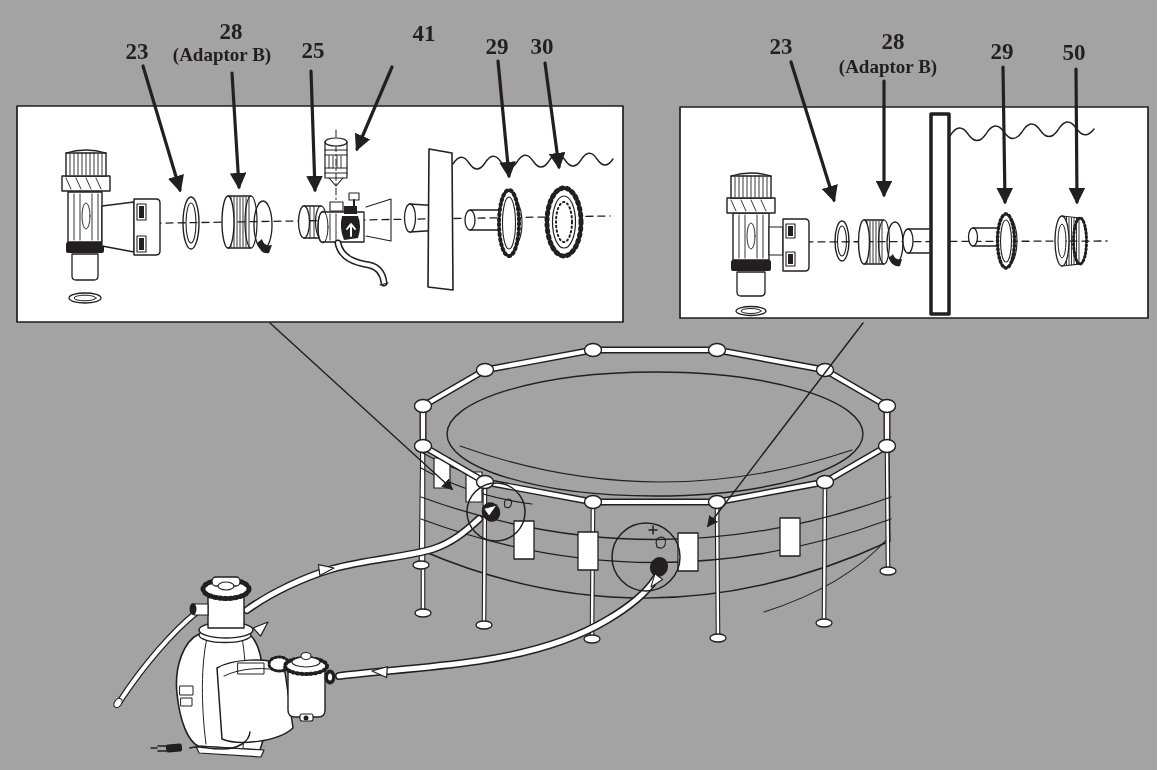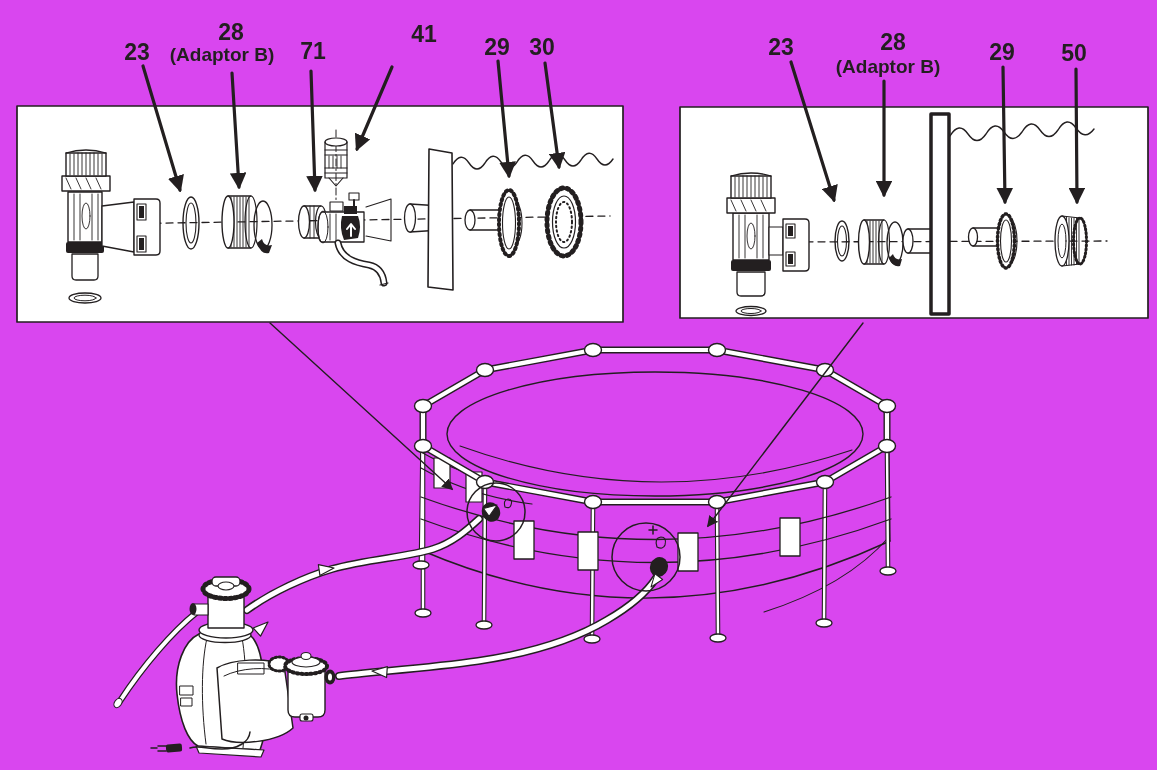--- a/index.html
+++ b/index.html
@@ -1,17 +1,17 @@
 <!DOCTYPE html>
 <html><head>
 <meta charset="utf-8">
 <style>
   html,body{margin:0;padding:0;background:#ffffff;}
-  .stage{position:relative;width:1157px;height:770px;background:#d946ef;overflow:hidden;
-         font-family:Liberation Sans, sans-serif;color:#231f20;}
+  .stage{position:relative;width:1157px;height:770px;background:#a3a3a3;overflow:hidden;
+         font-family:Liberation Serif, serif;color:#231f20;}
   .stage svg{position:absolute;left:0;top:0;}
   .callout{position:absolute;transform:translate(-50%,-50%);font-weight:bold;font-size:23px;
            white-space:nowrap;color:#231f20;}
   .callout.note{font-size:19px;}
 </style>
 </head>
 <body>
 
 <div class="stage">
 
@@ -355,21 +355,21 @@
 
   <g stroke-width="1.4" marker-end="url(#ahSmall)">
     <path d="M270,323 L452,489"></path>
     <path d="M863,323 L708,526"></path>
   </g>
 </svg>
 
 <div class="callout" style="left:137px;top:52px;">23</div>
 <div class="callout" style="left:231px;top:32px;">28</div>
 <div class="callout note" style="left:222px;top:55px;">(Adaptor B)</div>
-<div class="callout" style="left:313px;top:51px;">71</div>
+<div class="callout" style="left:313px;top:51px;">25</div>
 <div class="callout" style="left:396px;top:34px;margin-left:28px;">41</div>
 <div class="callout" style="left:497px;top:47px;">29</div>
 <div class="callout" style="left:542px;top:47px;">30</div>
 
 <div class="callout" style="left:781px;top:47px;">23</div>
 <div class="callout" style="left:893px;top:42px;">28</div>
 <div class="callout note" style="left:888px;top:67px;">(Adaptor B)</div>
 <div class="callout" style="left:1002px;top:52px;">29</div>
 <div class="callout" style="left:1074px;top:53px;">50</div>
 

